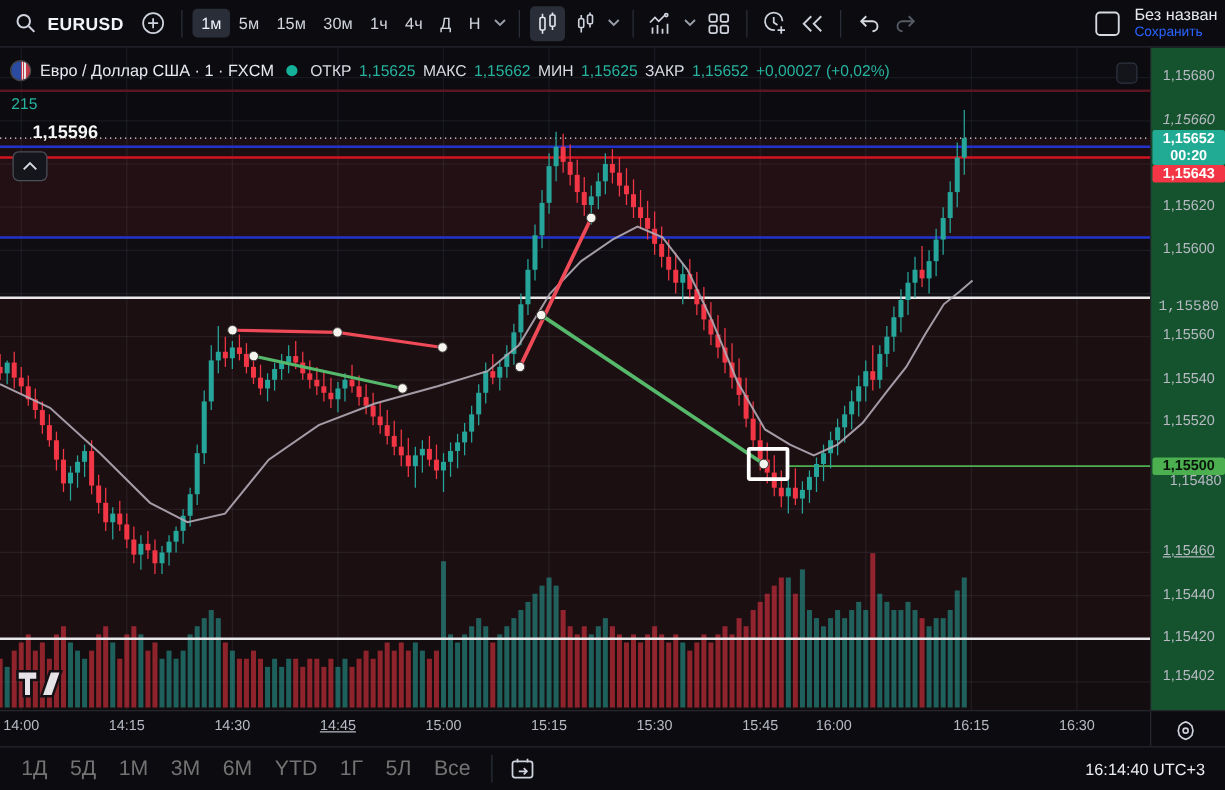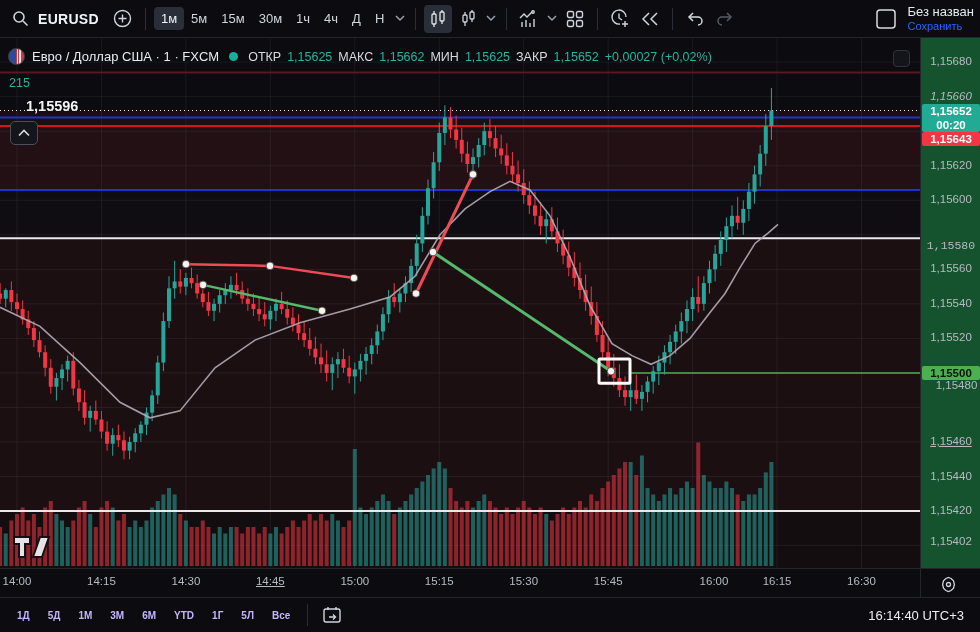--- a/index.html
+++ b/index.html
@@ -38,21 +38,21 @@
   .paxis{position:absolute;left:920px;top:38px;width:60px;height:530px;background:#14532d;border-left:1px solid #24262e;z-index:5}
   .paxis .axis-label{position:absolute;left:0;width:60px;text-align:center;font-size:11.5px;color:#b7bac3}
   .plabel{position:absolute;left:1px;width:58px;text-align:center;border-radius:2px;font-size:11.5px;font-weight:700;line-height:14px;z-index:7}
   
   .taxis{position:absolute;left:0;top:568px;width:980px;height:29px;background:#0c0c10;border-top:1px solid #24262e;z-index:20}
   .taxis .time-label{position:absolute;top:6px;width:44px;text-align:center;font-size:11.5px;color:#b7bac3}
   .taxis .vline{position:absolute;left:920px;top:0;width:1px;height:29px;background:#24262e}
   .gear{position:absolute;left:936px;top:3px;width:24px;height:24px;display:flex;align-items:center;justify-content:center;color:#cfd3dd}
   
   .bottom{position:absolute;left:0;top:597px;width:980px;height:35px;background:#0c0c10;border-top:1px solid #24262e;display:flex;align-items:center;padding:0 10px;gap:4px;z-index:30}
-  .rg-btn{padding:4px 7px;color:#c4b5fd;font-size:10px;font-weight:700;border-radius:4px;flex:0 0 auto}
+  .rg-btn{padding:4px 7px;color:#737373;font-size:17px;font-weight:400;border-radius:4px;flex:0 0 auto}
   .clock{margin-left:auto;color:#eceef3;font-size:13px;padding-right:6px}
 </style>
 </head>
 <body>
 
 <div class="toolbar">
   <span class="tb-icon">
     <svg width="17" height="17" viewBox="0 0 17 17" fill="none" stroke="#cfd3dd" stroke-width="1.6">
         <circle cx="7" cy="7" r="5"></circle>
         <path d="M11 11l4.5 4.5"></path>
@@ -703,21 +703,21 @@
       </svg>
   </span>
 <div class="time-label" style="left: -5px;">14:00</div>
     <div class="time-label" style="left: 79.45px;">14:15</div>
     <div class="time-label" style="left: 163.9px;">14:30</div>
     <div class="time-label" style="left: 248.35px; text-decoration: underline;">14:45</div>
     <div class="time-label" style="left: 332.8px;">15:00</div>
     <div class="time-label" style="left: 417.25px;">15:15</div>
     <div class="time-label" style="left: 501.7px;">15:30</div>
     <div class="time-label" style="left: 586.15px;">15:45</div>
-    <div class="time-label" style="left: 692px; text-align: center;">16:00</div>
+    <div class="time-label" style="left: 645px; text-align: center;">16:00</div>
     <div class="time-label" style="left: 755.05px;">16:15</div>
     <div class="time-label" style="left: 839.5px;">16:30</div>
   </div>
 
 <div class="bottom">
   <span id="ranges" style="display:flex;align-items:center;gap:4px">
       <span class="rg-btn">1Д</span>
       <span class="rg-btn">5Д</span>
       <span class="rg-btn">1М</span>
       <span class="rg-btn">3М</span>

